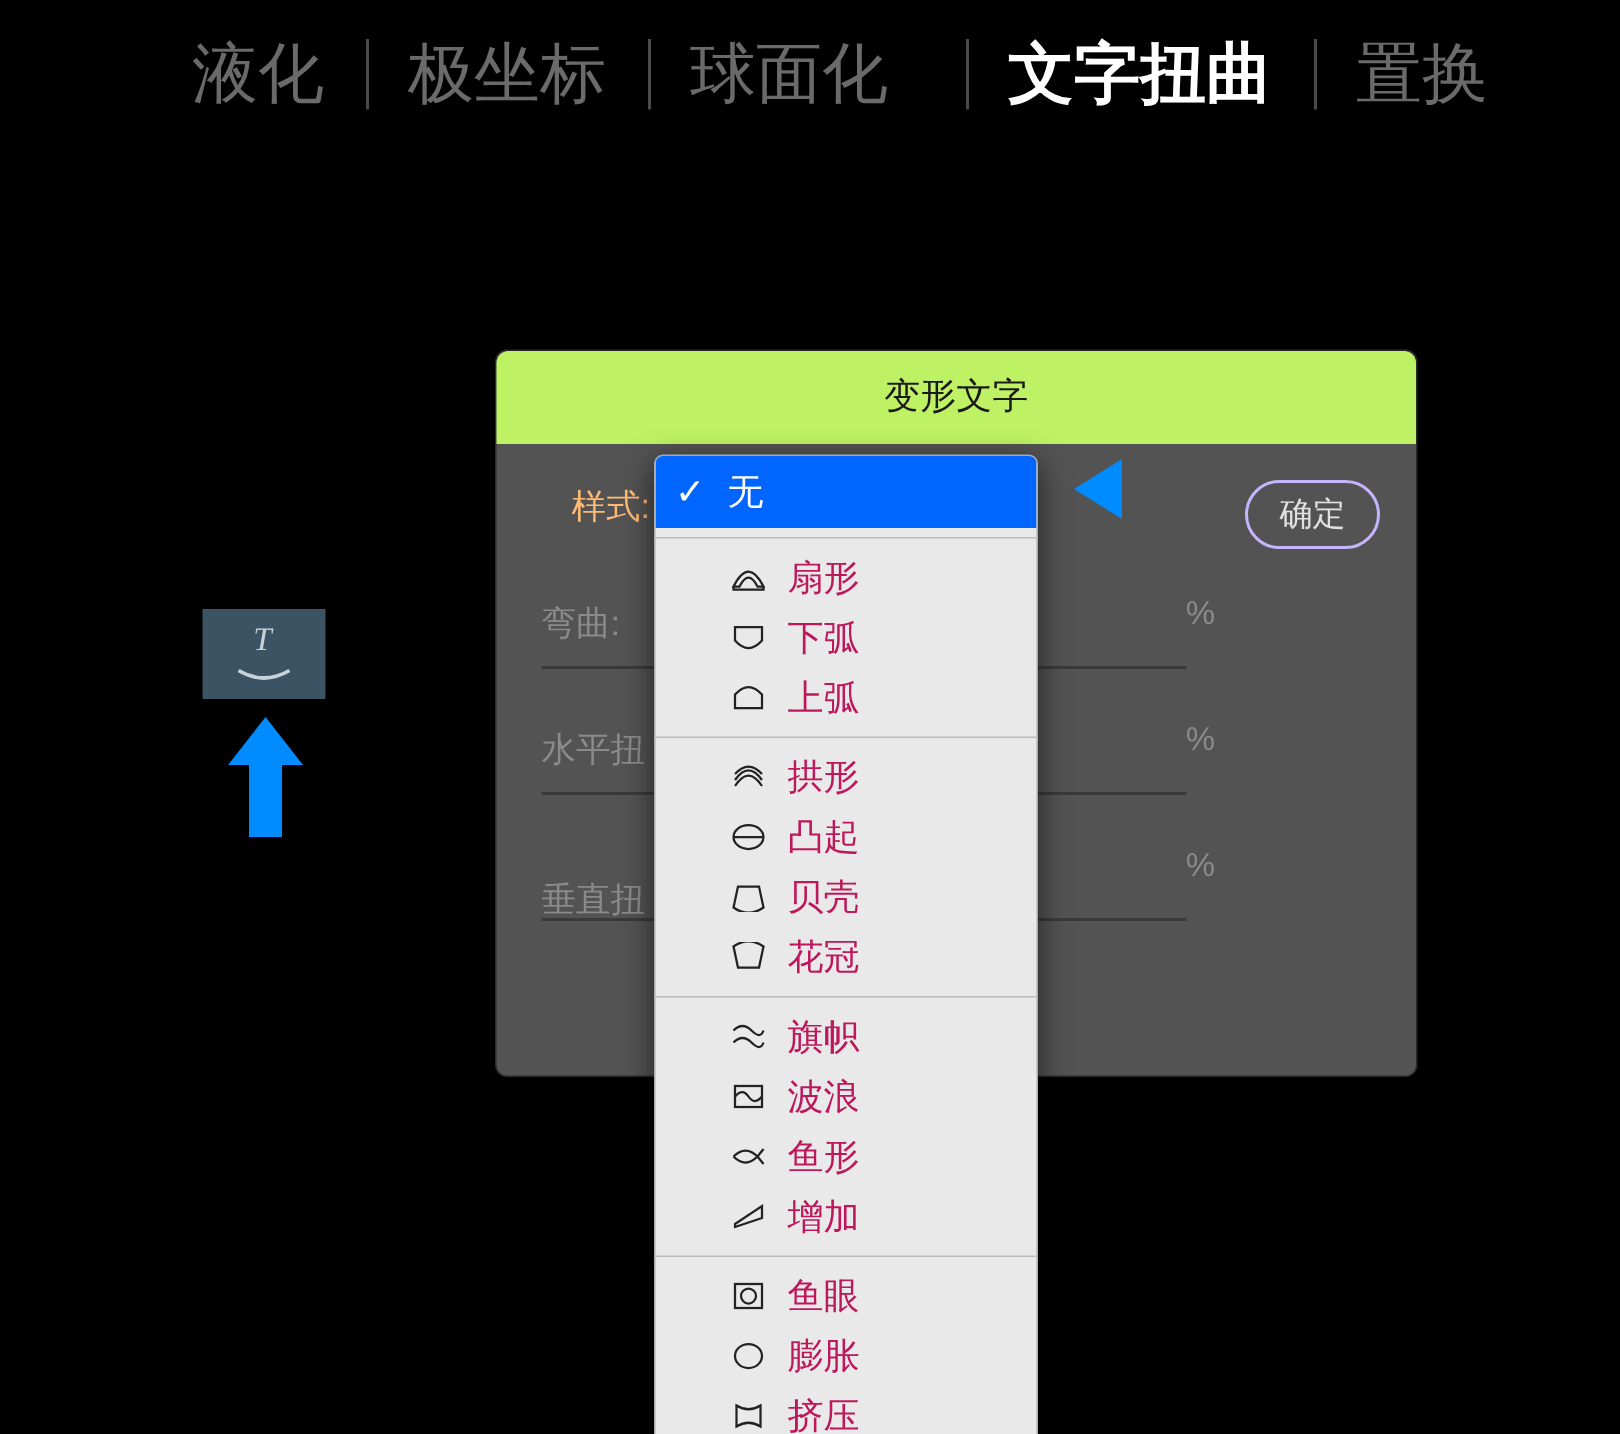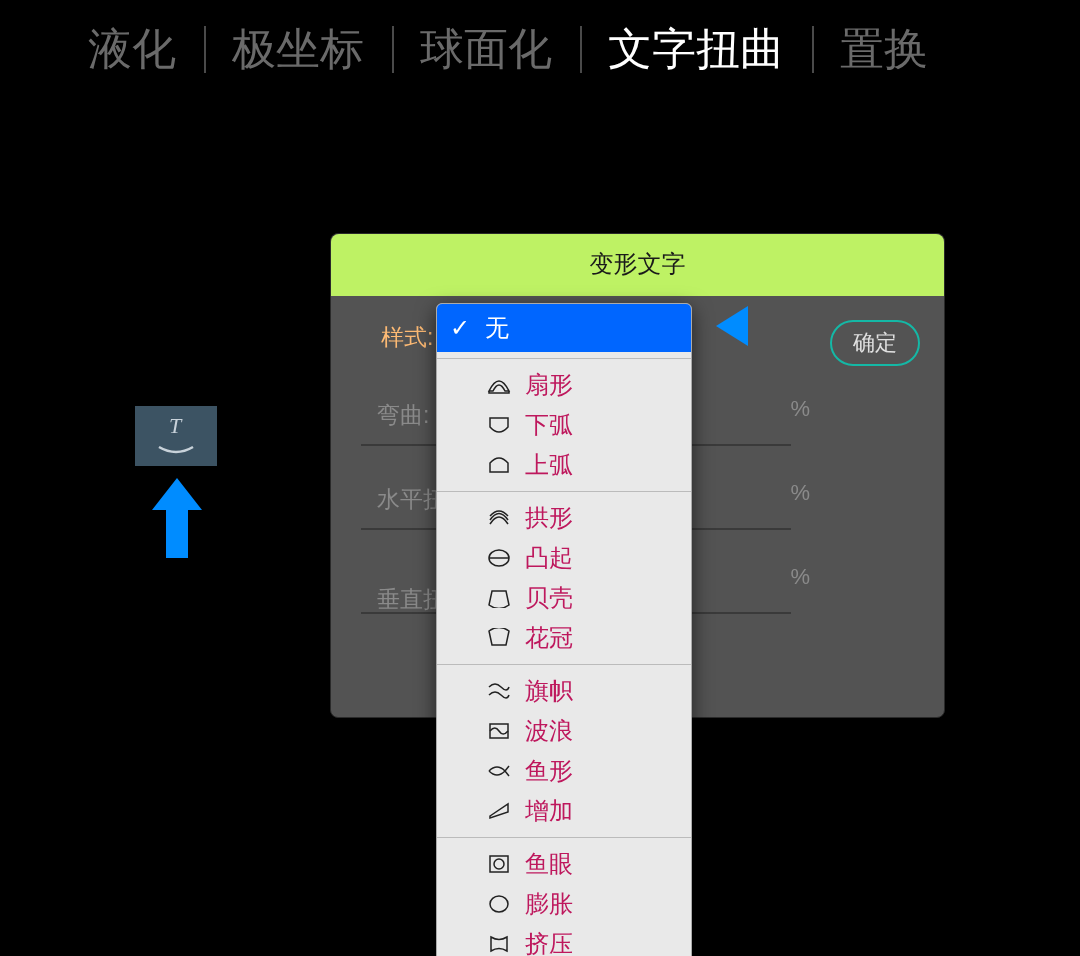--- a/index.html
+++ b/index.html
@@ -11,32 +11,34 @@
       position: relative;
       overflow: hidden;
     }
 
     
     .tabs {
       display: flex;
       align-items: center;
       padding: 20px 60px;
       gap: 0;
+      justify-content: flex-end;
     }
     .tab {
       font-size: 44px;
       color: #6a6a6a;
       padding: 0 28px;
       position: relative;
       cursor: pointer;
       font-weight: 500;
     }
     .tab.active {
       color: #fff;
-      font-weight: 400;
+      font-weight: 700;
+      margin-left: 24px;
     }
     .tab + .tab::before {
       content: "";
       position: absolute;
       left: 0;
       top: 10%;
       height: 80%;
       width: 2px;
       background: #4a4a4a;
     }
@@ -95,21 +97,20 @@
       background: #bef264;
       border-radius: 8px 8px 0 0;
     }
     .field-label {
       font-size: 23px;
       color: #e8e8e8;
       white-space: nowrap;
     }
     .field-label.dim {
       color: #8a8a8a;
-      margin-left: 16px;
     }
     .percent {
       position: absolute;
       right: 134px;
       font-size: 22px;
       color: #8a8a8a;
     }
     .slider-line {
       position: absolute;
       left: 30px;
@@ -132,21 +133,21 @@
       right: 24px;
       top: 86px;
       display: flex;
       flex-direction: column;
       gap: 14px;
     }
     .dlg-btn {
       width: 90px;
       height: 46px;
       border-radius: 23px;
-      border: 2px solid #14b8a6;
+      border: 2px solid #c4b5fd;
       background: transparent;
       color: #e0e0e0;
       font-size: 22px;
       display: flex;
       align-items: center;
       justify-content: center;
       cursor: pointer;
     }
 
     

